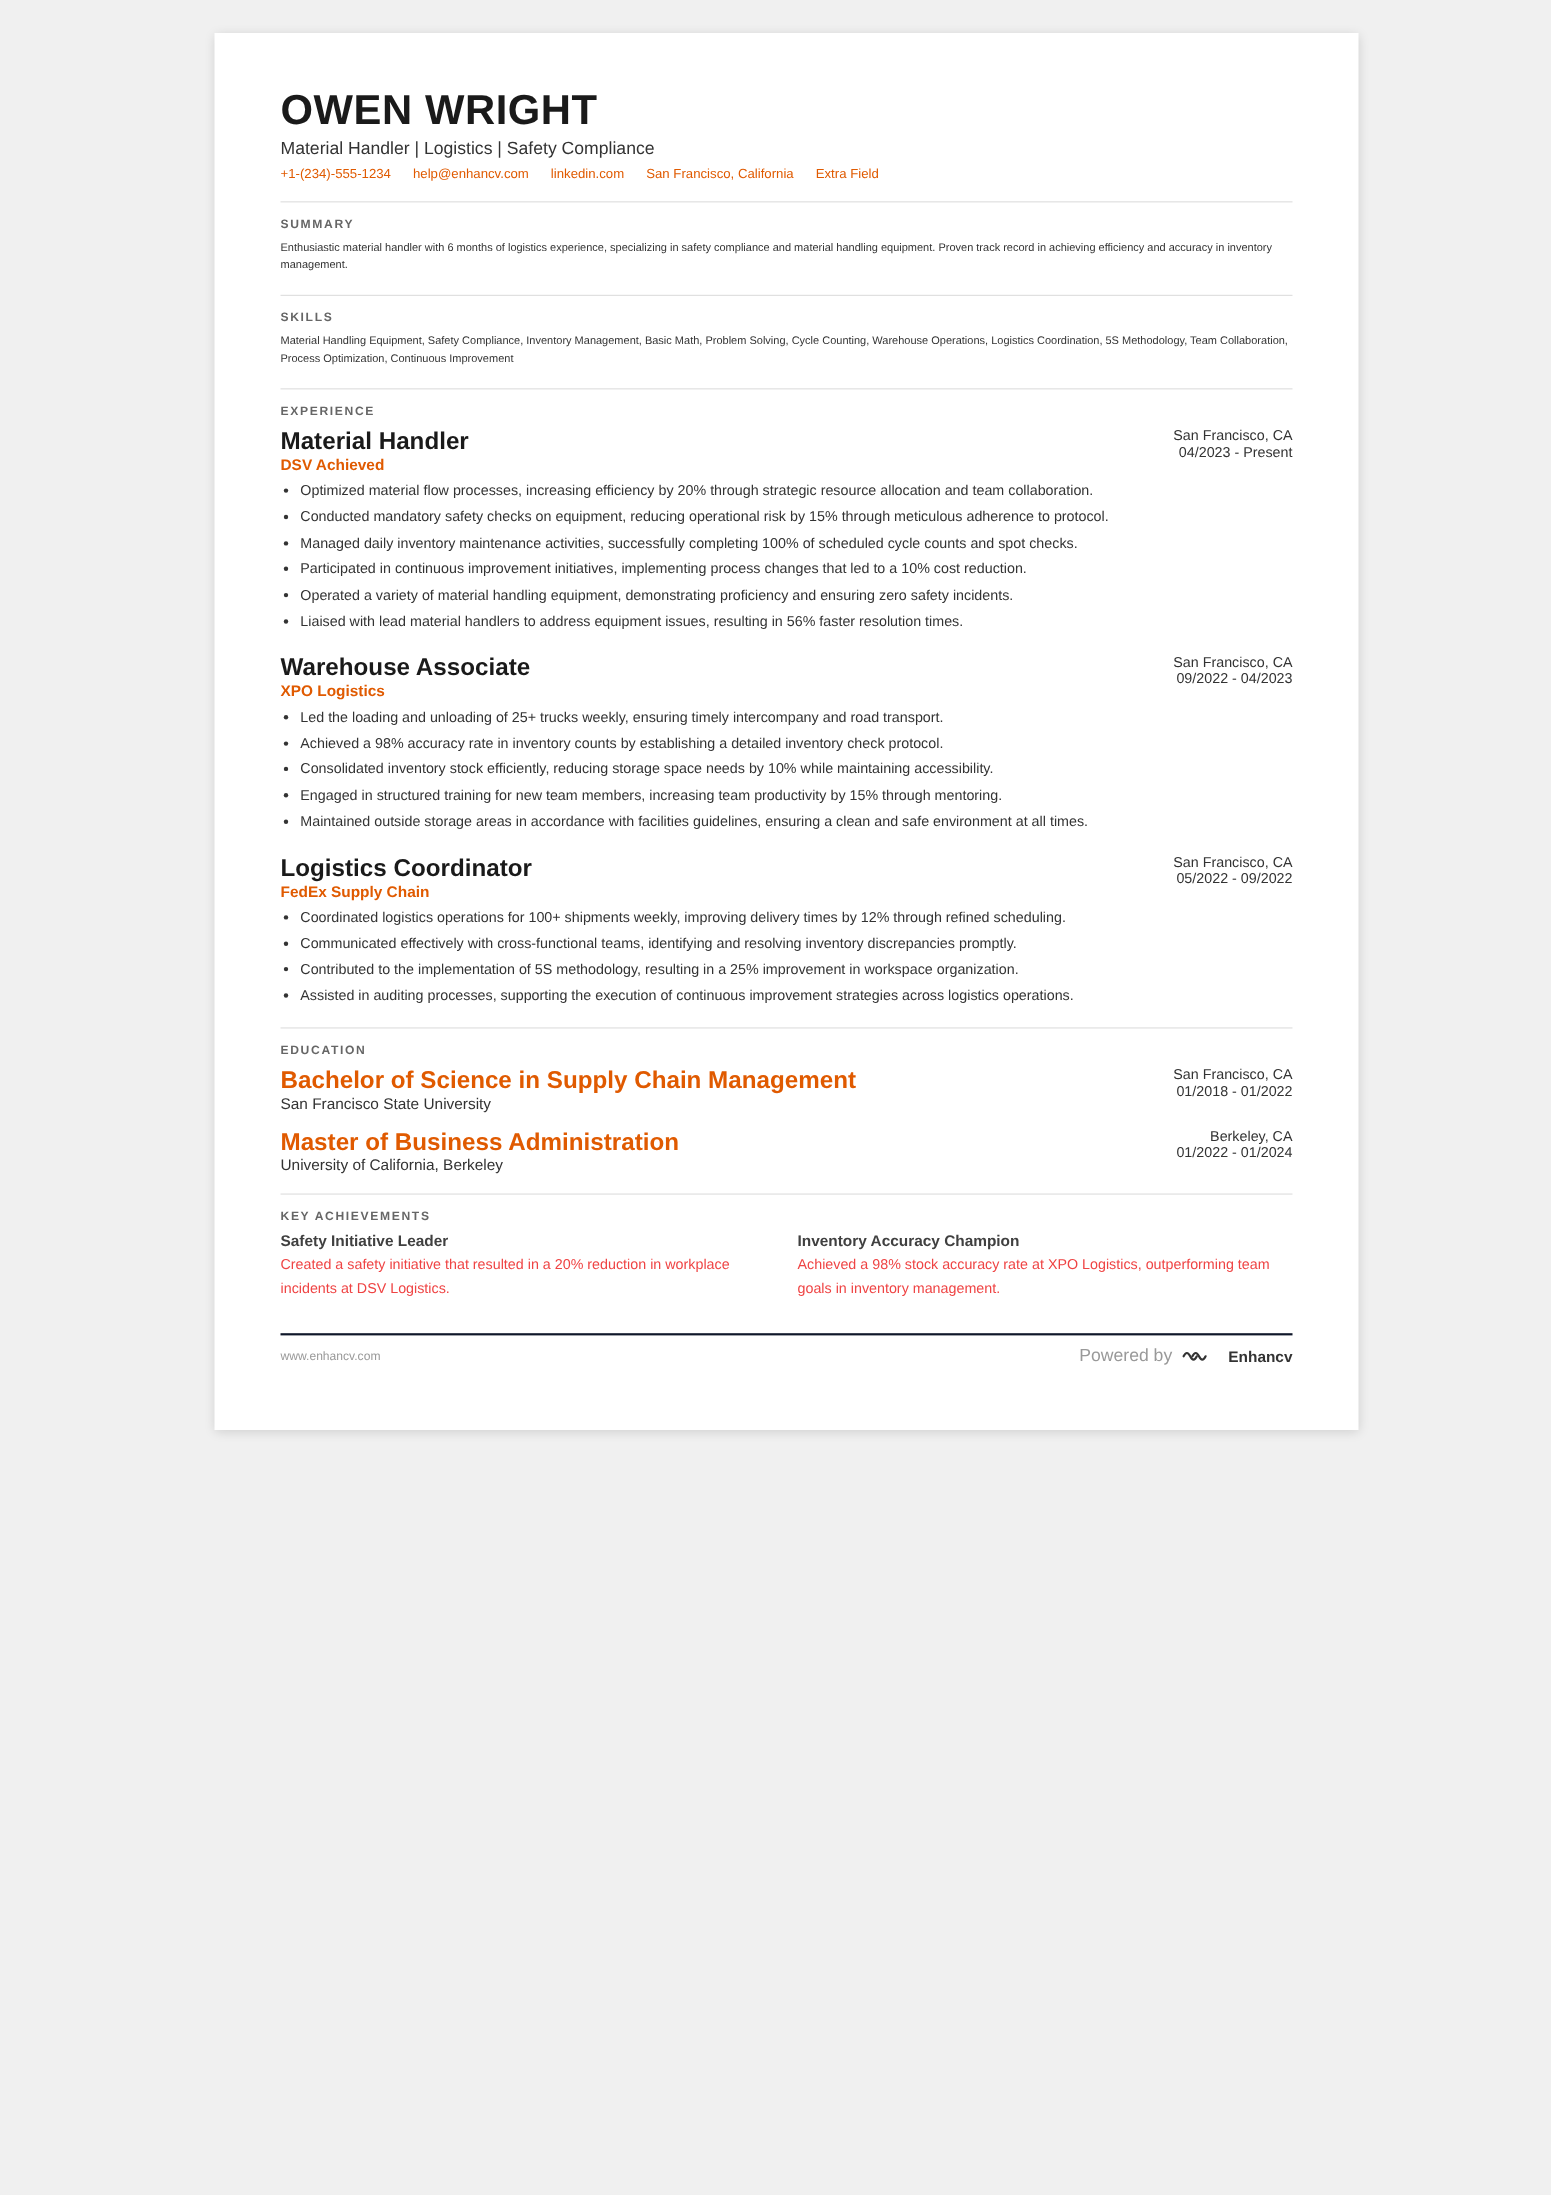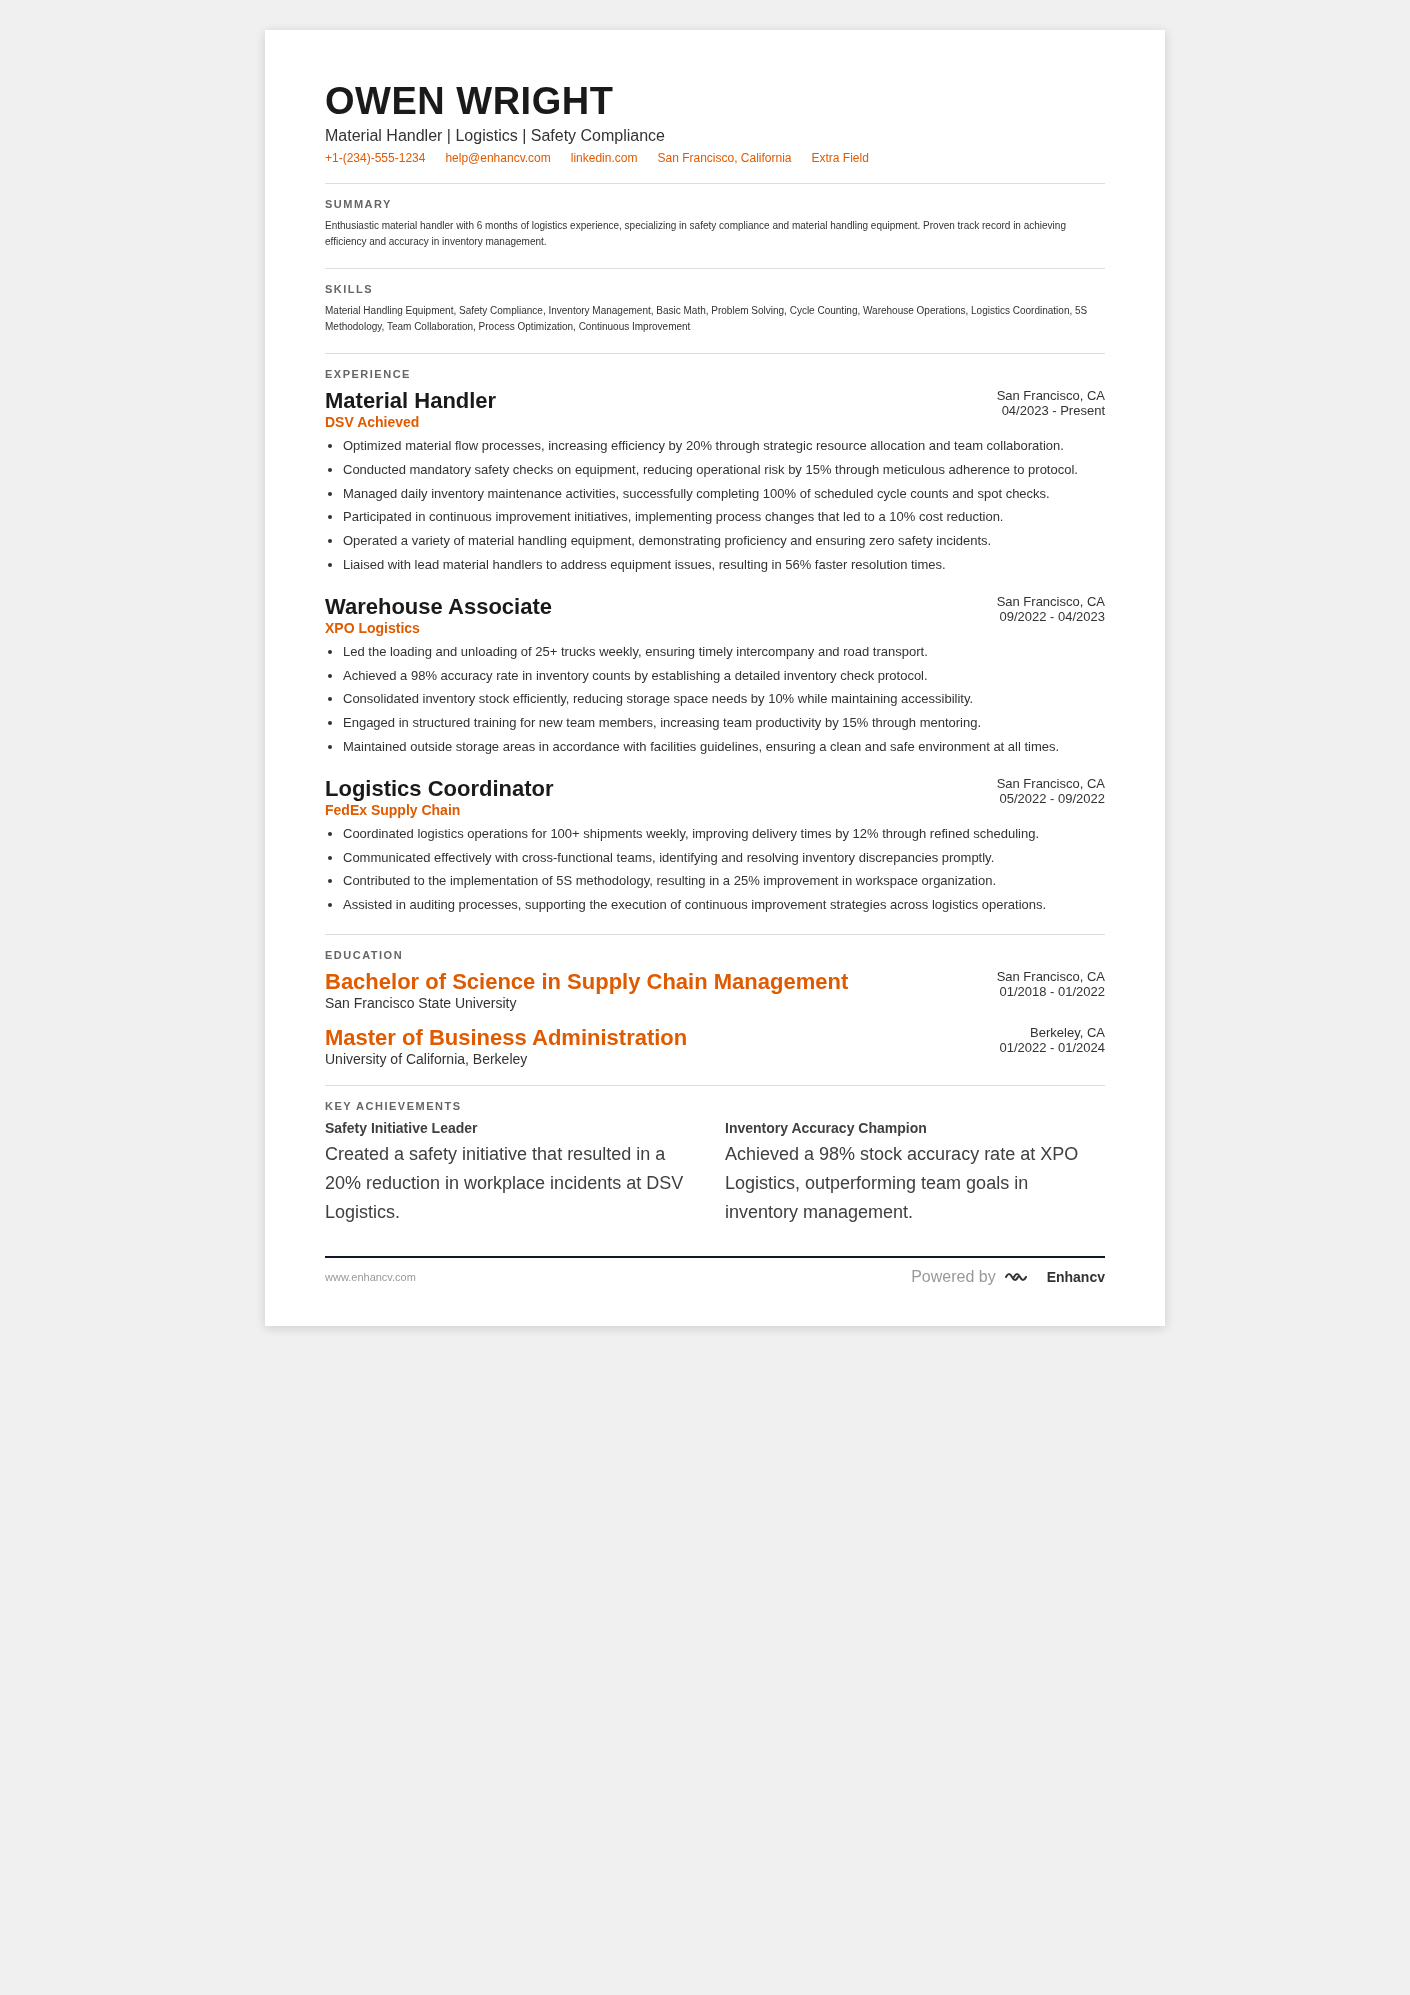--- a/index.html
+++ b/index.html
@@ -5,21 +5,21 @@
     * { margin: 0; padding: 0; box-sizing: border-box; }
     body {
       font-family: Arial, sans-serif;
       background: #f0f0f0;
       display: flex;
       justify-content: center;
       padding: 30px 0;
     }
     .page {
       background: #fff;
-      width: 900px;
+      width: 1040px;
       min-height: 1270px;
       padding: 50px 60px 40px 60px;
       position: relative;
       box-shadow: 0 2px 10px rgba(0,0,0,0.15);
       margin-left: 20px;
     }
     .header-name {
       font-size: 38px;
       font-weight: 900;
       color: #1a1a1a;
@@ -133,22 +133,22 @@
       gap: 20px;
       margin-top: 6px;
     }
     .achievement-title {
       font-size: 14px;
       font-weight: 700;
       color: #404040;
       margin-bottom: 4px;
     }
     .achievement-desc {
-      font-size: 18px;
-      color: #404040;
+      font-size: 13px;
+      color: #ef4444;
       line-height: 1.6;
     }
     .footer {
       display: flex;
       justify-content: space-between;
       align-items: center;
       margin-top: 30px;
       padding-top: 10px;
       border-top: 2px solid #0f172a;
     }

